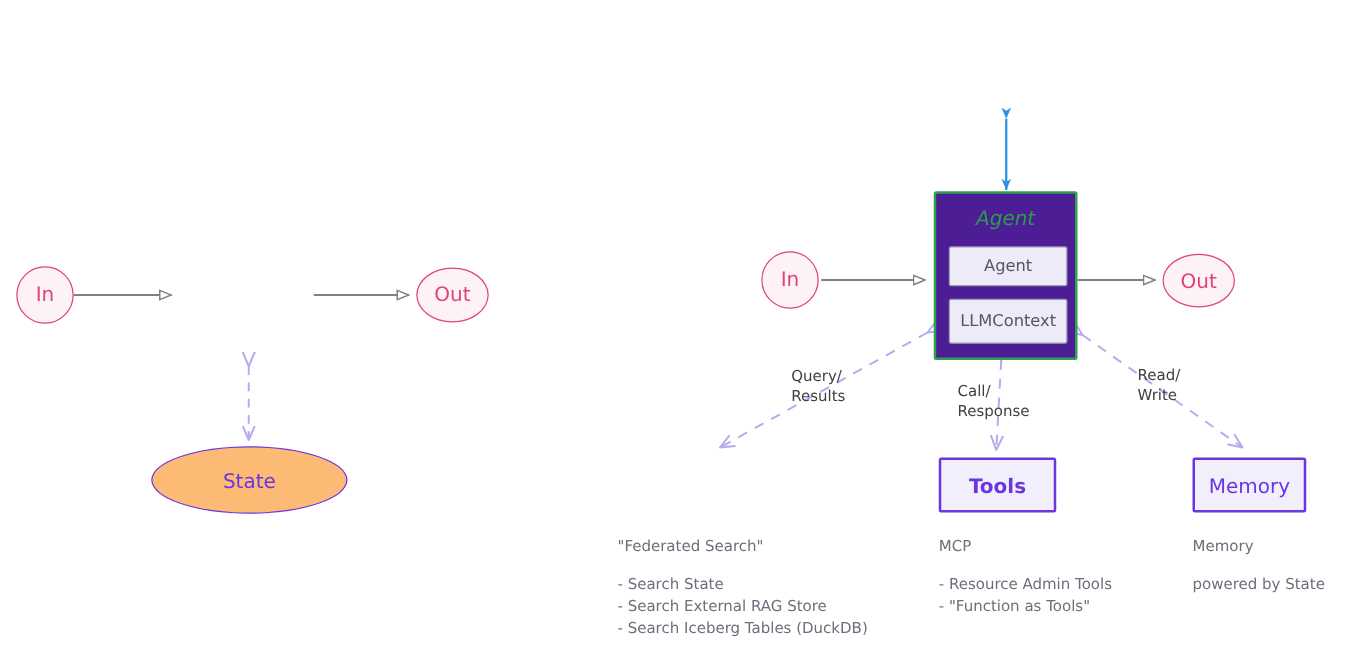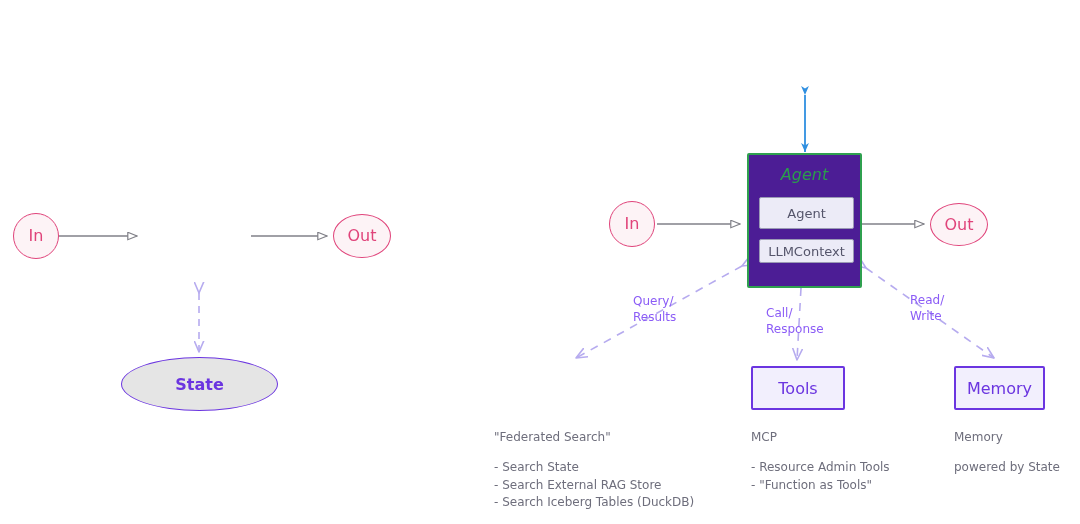--- a/index.html
+++ b/index.html
@@ -22,39 +22,39 @@
   .green-title{position:absolute;width:100%;text-align:center;color:#2a9d4c;
                font-size:16px;font-style:italic;}
 
   
   .inner-box{position:absolute;border:1.4px solid #9a9ab4;background:#ecebf7;
              border-radius:2px;box-sizing:border-box;display:flex;
              align-items:center;justify-content:center;}
   .inner-label{color:#55556b;font-size:13px;}
 
   
-  .purple-ellipse{position:absolute;border:1.8px solid #6b35e0;background:#e5e5e5;
+  .purple-ellipse{position:absolute;border:1.8px solid #6b35e0;background:#fdba74;
                   border-radius:50%;box-sizing:border-box;display:flex;
-                  align-items:center;justify-content:center;font-weight:bold;}
+                  align-items:center;justify-content:center;}
   .purple-ellipse span{color:#6b35e0;font-size:16px;}
 
   
   .blue-ellipse{position:absolute;border:2px solid #1a7fd4;background:#dceefb;
                 border-radius:50%;box-sizing:border-box;display:flex;
                 align-items:center;justify-content:center;}
   .blue-ellipse span{color:#1a7fd4;font-size:17px;font-style:italic;}
 
   
   .purple-box{position:absolute;border:2px solid #6b35e0;background:#f2effd;
               border-radius:2px;box-sizing:border-box;display:flex;
               align-items:center;justify-content:center;}
   .purple-box span{color:#6b35e0;font-size:16px;}
 
   
-  .edge-label{position:absolute;color:#8b5cf6;font-size:12px;line-height:1.35;
+  .edge-label{position:absolute;color:#404040;font-size:12px;line-height:1.35;
               white-space:pre-line;}
 
   
   .caption{position:absolute;color:#6e6e7c;font-size:12px;line-height:1.45;}
   .caption .cap-title{margin-bottom:13px;}
   .caption .cap-line{white-space:nowrap;}
 </style>
 </head>
 <body>
 
@@ -126,37 +126,37 @@
 
   <div class="node io-circle" style="left:609px;top:201px;width:46px;height:46px;">
     <span class="io-label">In</span>
   </div>
 
   <div class="green-box" style="left:747px;top:153px;width:115px;height:135px;">
     <div class="green-title" style="top:10px;">Agent</div>
     <div class="inner-box" style="left:10px;top:42px;width:95px;height:32px;">
       <span class="inner-label">Agent</span>
     </div>
-    <div class="inner-box" style="left:10px;top:84px;width:95px;height:24px;">
+    <div class="inner-box" style="left:10px;top:84px;width:95px;height:36px;">
       <span class="inner-label">LLMContext</span>
     </div>
   </div>
 
   <div class="node io-ellipse" style="left:930px;top:203px;width:58px;height:43px;">
     <span class="io-label">Out</span>
   </div>
 
   <div class="edge-label" style="left:633px;top:293px;text-align:left;">Query/
 Results</div>
   <div class="edge-label" style="left:766px;top:305px;text-align:left;">Call/
 Response</div>
   <div class="edge-label" style="left:910px;top:292px;text-align:left;">Read/
 Write</div>
 
-  <div class="purple-box" style="left:751px;top:366px;width:94px;height:44px;">
+  <div class="purple-box" style="left:751px;top:366px;width:94px;height:44px;font-weight:bold;">
     <span>Tools</span>
   </div>
   <div class="purple-box" style="left:954px;top:366px;width:91px;height:44px;">
     <span>Memory</span>
   </div>
 
   <div class="caption" style="left:494px;top:429px;">
     <div class="cap-title">"Federated Search"</div>
     <div class="cap-line">- Search State</div>
     <div class="cap-line">- Search External RAG Store</div>

